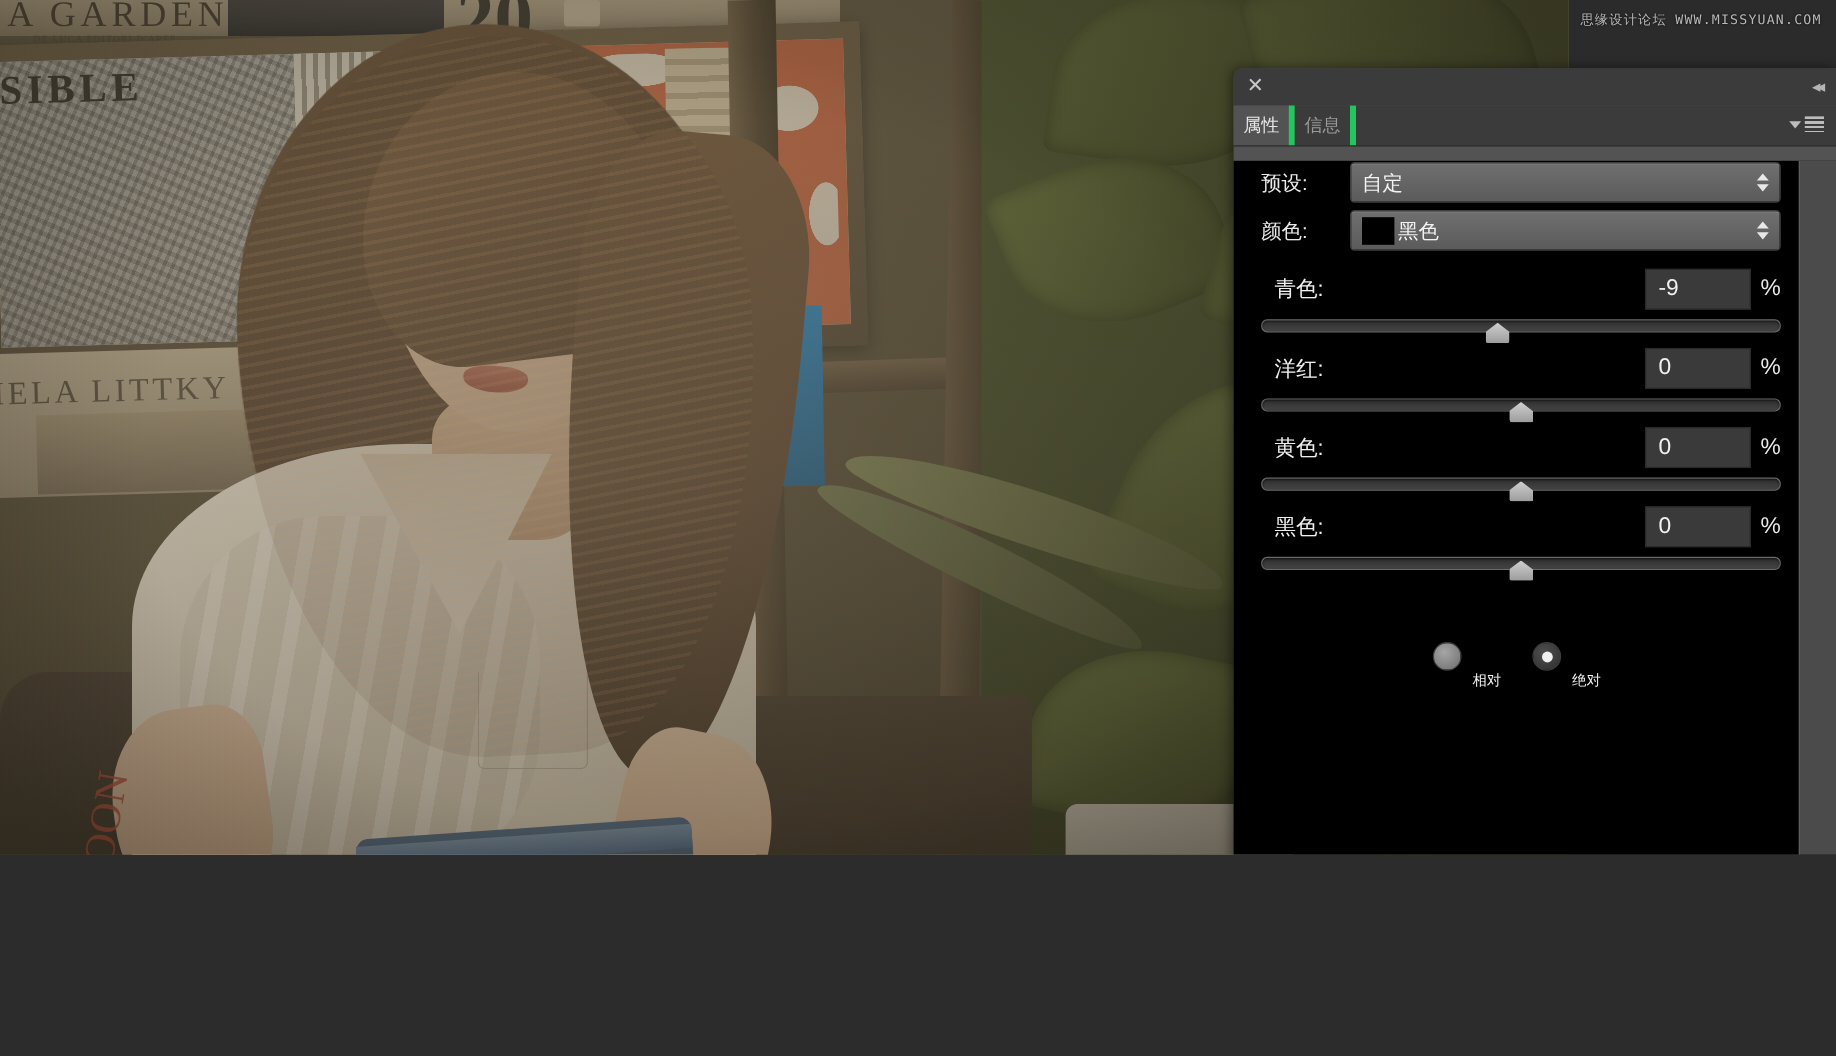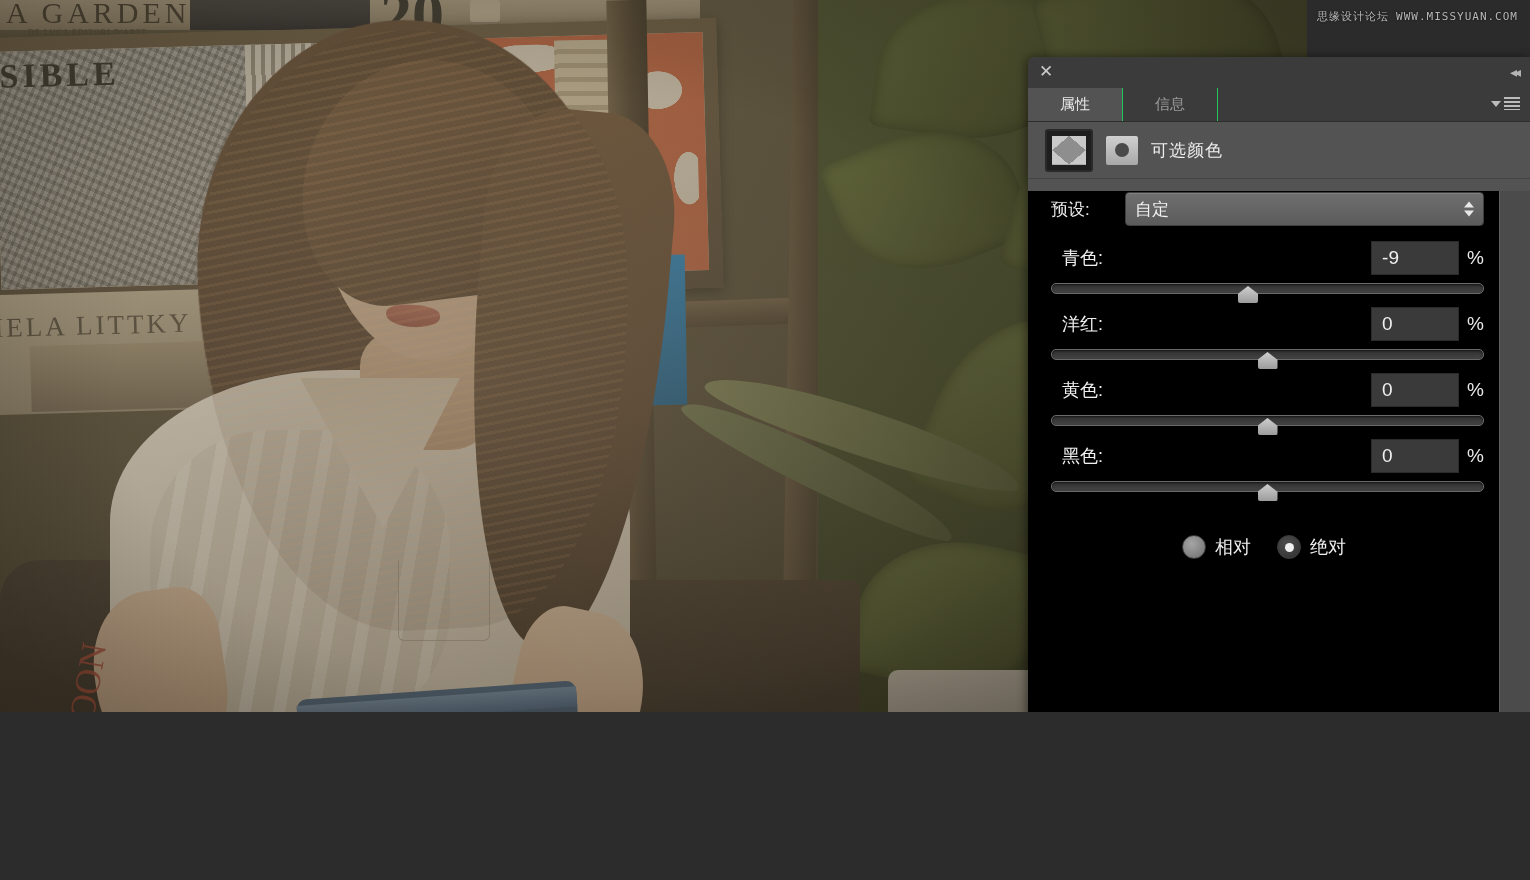--- a/index.html
+++ b/index.html
@@ -391,26 +391,26 @@
   }
   .tabbar {
     position: relative;
     height: 33px;
     background: #3b3b3b;
     display: flex;
     align-items: stretch;
     border-bottom: 1px solid #2d2d2d;
   }
   .tab {
-    padding: 0 32px;
+    padding: 0 8px;
     display: flex; align-items: center;
     color: #9a9a9a;
     font-size: 15px;
     background: #3b3b3b;
-    border-right: 1px solid #22c55e;
+    border-right: 5px solid #22c55e;
     cursor: pointer;
   }
   .tab.active {
     background: #535353;
     color: #e6e6e6;
   }
   .tabbar-rest { flex: 1; background: #3b3b3b; position: relative; }
   .panel-menu {
     position: absolute; right: 10px; top: 9px;
     display: flex; align-items: center; gap: 3px;
@@ -578,21 +578,21 @@
     border: 1px solid #3c3c3c;
     display: flex; align-items: center; justify-content: center;
   }
   .radio.on {
     background: radial-gradient(circle at 40% 35%, #4e4e4e, #2e2e2e);
   }
   .radio.on::after {
     content: ""; width: 9px; height: 9px; border-radius: 50%;
     background: #f0f0f0;
   }
-  .radio-label { color: #f0f0f0; font-size: 18px; }
+  .radio-label { color: #f0f0f0; font-size: 12px; margin-top: 41px; }
 
   
   .panel-footer {
     position: relative;
     height: 40px;
     background: #4b4b4b;
     border-top: 1px solid #3a3a3a;
     display: flex; align-items: stretch;
   }
   .footer-spacer { flex: 1; }
@@ -742,44 +742,46 @@
         <span>信息</span>
       </div>
       <div class="tabbar-rest">
         <div class="panel-menu">
           <span class="caret"></span>
           <span class="lines"></span>
         </div>
       </div>
     </div>
 
-    <div class="adj-header">
-      <div class="layer-thumb">
-        <div class="x-shape"></div>
-      </div>
-      <div class="mask-thumb">
-        <div class="dot"></div>
-      </div>
-      <div class="adj-title">可选颜色</div>
-    </div>
 
     <div class="panel-body">
       <div class="scroll-strip"></div>
 
       <div class="row-select">
         <div class="lbl">预设:</div>
         <div class="select">
           <span class="val">自定</span>
           <span class="spin">
               <i class="up"></i>
               <i class="down"></i>
             </span>
         </div>
       </div>
 
+      <div class="row-select" style="margin-top:4px;">
+        <div class="lbl">颜色:</div>
+        <div class="select">
+          <span class="swatch"></span>
+          <span class="val">黑色</span>
+          <span class="spin">
+              <i class="up"></i>
+              <i class="down"></i>
+            </span>
+        </div>
+      </div>
 
       <div class="slider-group">
 
         <div>
           <div class="slider-row">
             <span class="name">青色:</span>
             <span class="numwrap">
               <span class="numbox">-9</span>
               <span class="pct">%</span>
             </span>

